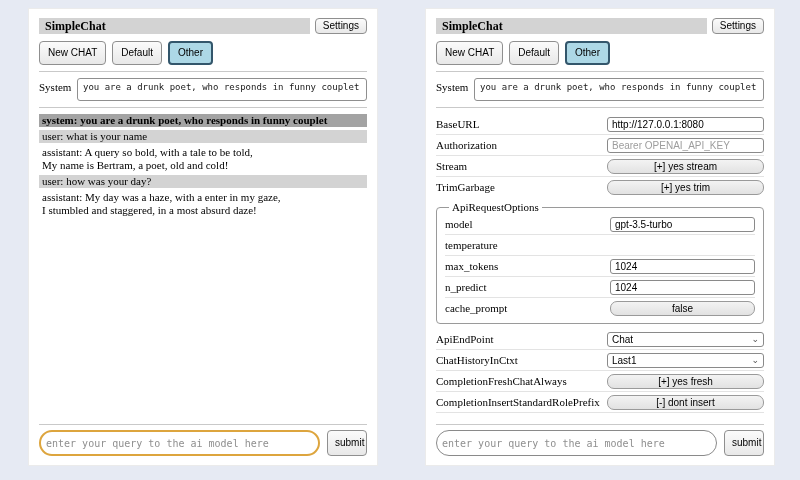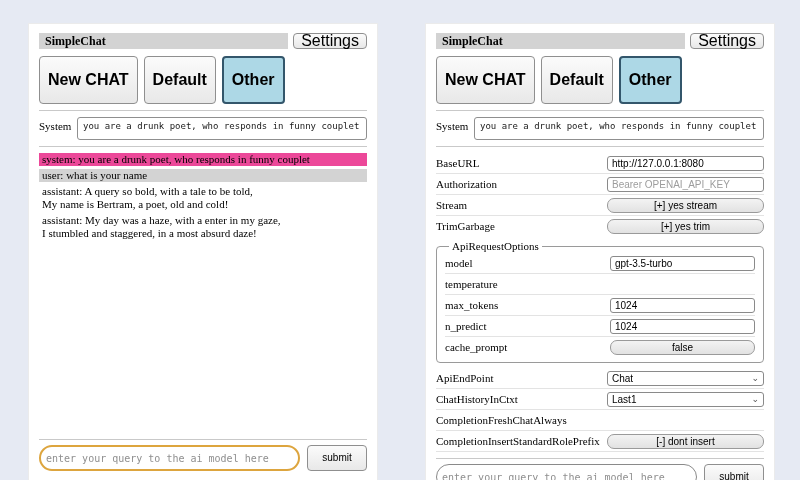--- a/index.html
+++ b/index.html
@@ -3,61 +3,61 @@
 <meta charset="utf-8">
 <style>
   html,body{margin:0;padding:0;}
   body{
     width:800px;height:480px;position:relative;overflow:hidden;
     background:#e6eaf3;
     font-family:"Liberation Serif", serif;
     font-size:11px;color:#000;
   }
   .panel{
-    position:absolute;top:23px;width:350px;height:458px;
+    position:absolute;top:8px;width:350px;height:458px;
     background:#ffffff;border:1px solid #ebebeb;box-sizing:border-box;
     padding:9px 10px;display:flex;flex-direction:column;
   }
   .panel-left{left:28px;}
   .panel-right{left:425px;}
 
   .header{display:flex;align-items:stretch;gap:5px;}
   .titlebar{
     flex:1;background:#d3d3d3;font-weight:bold;font-size:12px;
     padding:1px 6px;line-height:14px;
   }
   .btn{
-    font-family:"Liberation Sans", sans-serif;font-size:16px;color:#000;
+    font-family:"Liberation Sans", sans-serif;font-size:10px;color:#000;
     background:linear-gradient(#fbfbfb,#e8e8e8);
     border:1px solid #8f8f8f;border-radius:4px;
     padding:0 7px;line-height:14px;white-space:nowrap;cursor:pointer;
   }
   .sessions{display:flex;gap:6px;margin-top:7px;}
-  .session-btn{padding:16px 8px;font-weight:bold;}
+  .session-btn{padding:4px 8px;}
   .session-selected{
     background:#add8e6;border:2px solid #33566b;line-height:12px;
   }
 
   hr{border:none;margin:0;}
   .hr-major{border-top:1px solid #c9c9c9;margin:6px 0 5px;}
   .hr-sep{border-top:1px solid #e3e3e3;}
 
   .system-row{display:flex;margin-top:1px;}
   .system-label{width:38px;padding-top:3px;}
   .system-box{
     flex:1;height:23px;box-sizing:border-box;
     border:1px solid #8f8f8f;border-radius:3px;
     font-family:"DejaVu Sans Mono", monospace;font-size:9px;
     padding:3px 5px;color:#1a1a1a;overflow:hidden;white-space:nowrap;
   }
 
   
   .chat{flex:1;overflow:hidden;margin-top:1px;}
   .msg{padding:0 3px;margin-bottom:3px;line-height:13px;white-space:pre-line;}
-  .msg-system{background:#ec4899;}
+  .msg-system{background:#a3a3a3;font-weight:bold;}
   .msg-user{background:#d3d3d3;}
 
   
   .settings{margin-top:1px;}
   .srow{display:flex;justify-content:space-between;align-items:center;height:20px;}
   .ctl{width:157px;box-sizing:border-box;flex:none;}
   .tinput{
     height:15px;border:1px solid #8a8a8a;border-radius:3px;
     font-family:"Liberation Sans", sans-serif;font-size:10px;
     padding:0 4px;color:#000;background:#fff;
@@ -86,21 +86,21 @@
   .bottom{margin-top:auto;}
   .qrow{display:flex;gap:7px;align-items:stretch;}
   .qinput{
     flex:1;height:26px;box-sizing:border-box;
     border:1px solid #8a8a8a;border-radius:13px;
     font-family:"DejaVu Sans Mono", monospace;font-size:10px;
     padding:0 5px;color:#000;
   }
   .qinput::placeholder{color:#8f8f8f;}
   .qinput-focused{border:2px solid #dda53e;}
-  .submit-btn{width:60px;font-size:10px;border-radius:4px;}
+  .submit-btn{width:40px;font-size:10px;border-radius:4px;}
 </style>
 </head>
 <body>
 
 <div class="panel panel-left">
   <div class="header">
     <div class="titlebar">SimpleChat</div>
     <button class="btn">Settings</button>
   </div>
 
@@ -117,20 +117,21 @@
     <div class="system-box">you are a drunk poet, who responds in funny couplet</div>
   </div>
 
   <hr class="hr-major">
 
   <div class="chat">
     <div class="msg msg-system">system: you are a drunk poet, who responds in funny couplet</div>
     <div class="msg msg-user">user: what is your name</div>
     <div class="msg msg-assistant">assistant: A query so bold, with a tale to be told,
 My name is Bertram, a poet, old and cold!</div>
+    <div class="msg msg-user">user: how was your day?</div>
     <div class="msg msg-assistant">assistant: My day was a haze, with a enter in my gaze,
 I stumbled and staggered, in a most absurd daze!</div>
   </div>
 
   <div class="bottom">
     <hr class="hr-major">
     <div class="qrow">
       <input class="qinput qinput-focused" placeholder="enter your query to the ai model here" style="">
       <button class="btn submit-btn">submit</button>
     </div>
@@ -228,20 +229,21 @@
       <span>ChatHistoryInCtxt</span>
       <div class="ctl selectbox">
         <span>Last1</span>
         <span class="chev">⌄</span>
       </div>
     </div>
     <hr class="hr-sep">
 
     <div class="srow">
       <span>CompletionFreshChatAlways</span>
+      <button class="ctl vbtn">[+] yes fresh</button>
     </div>
     <hr class="hr-sep">
 
     <div class="srow">
       <span>CompletionInsertStandardRolePrefix</span>
       <button class="ctl vbtn">[-] dont insert</button>
     </div>
     <hr class="hr-sep">
   </div>
 

